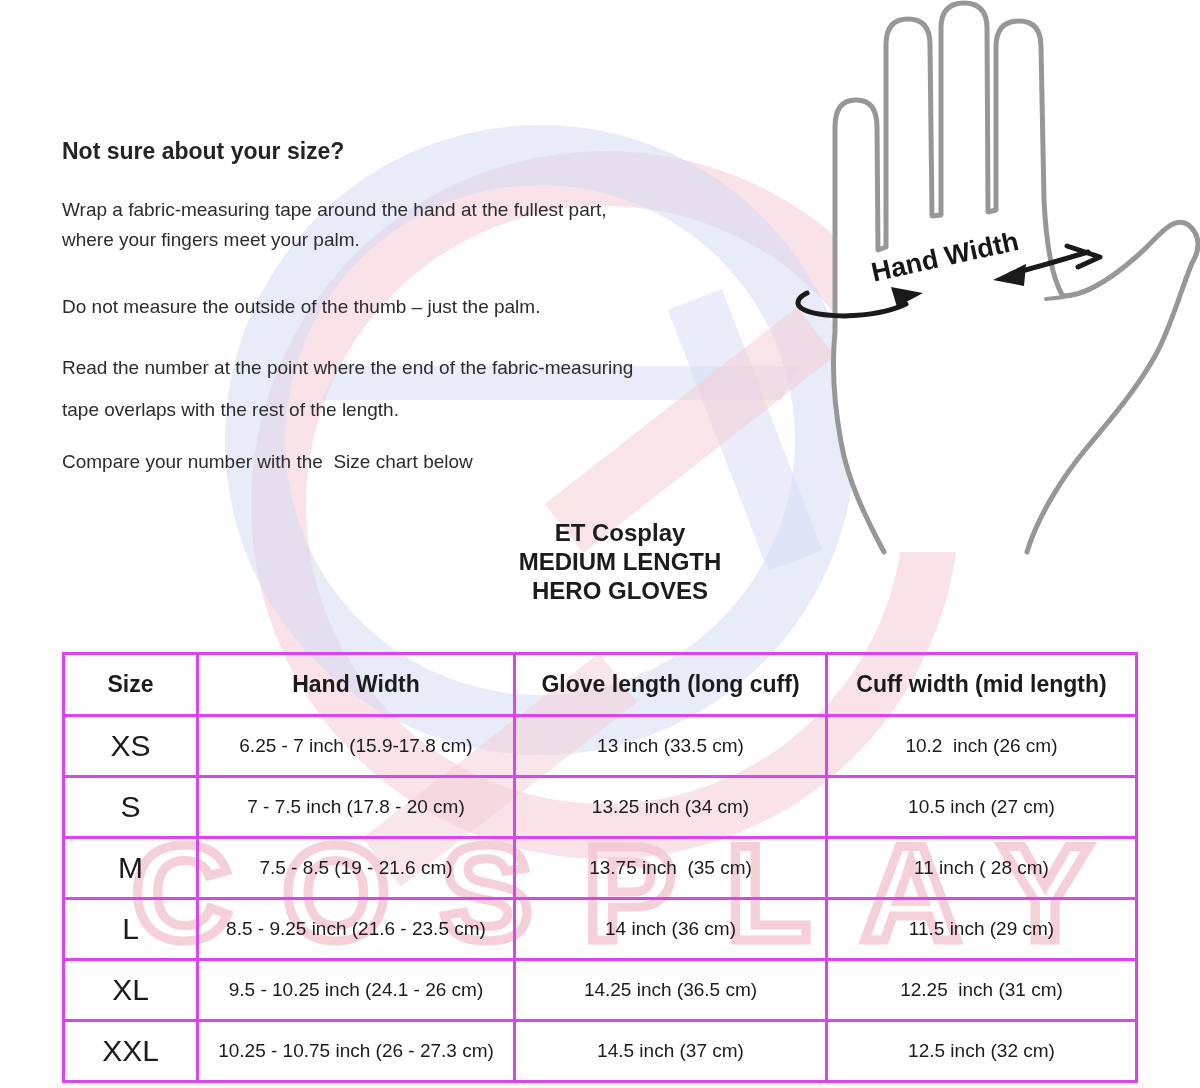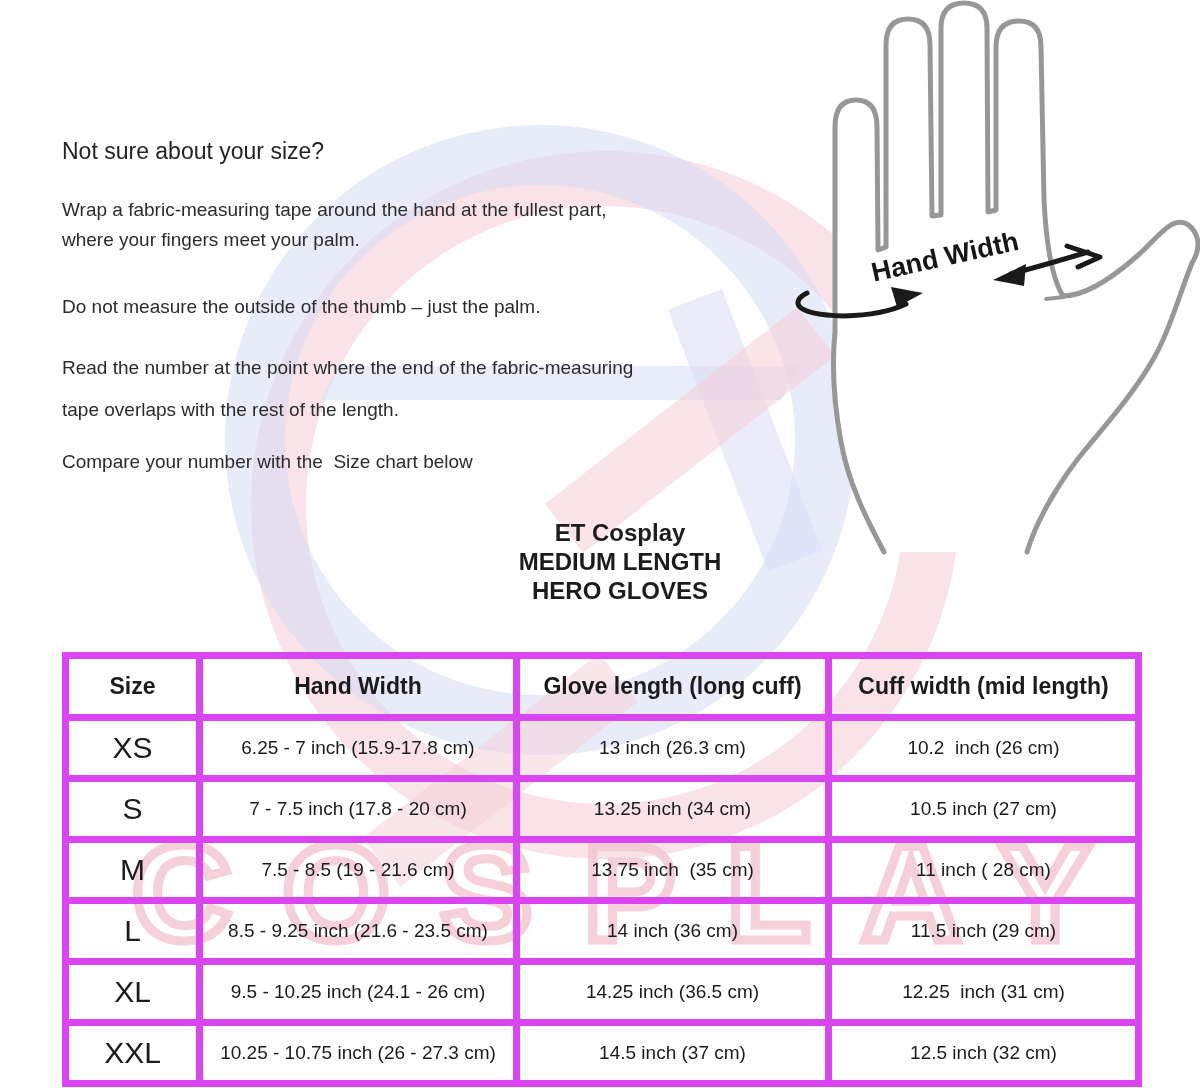--- a/index.html
+++ b/index.html
@@ -20,29 +20,29 @@
     background:rgba(215,222,244,0.55); transform:skewX(-28deg); }
   .slash-blue { left:605px; top:401px; width:280px; height:58px;
     background:rgba(213,220,243,0.50); transform:rotate(69deg); }
   .cosplay { left:132px; top:826px; font-size:135px; font-weight:bold;
     letter-spacing:50px; white-space:nowrap; color:rgba(255,255,255,0);
     -webkit-text-stroke:9px rgba(243,196,207,0.80); line-height:1;
     transform:scaleX(1.02); transform-origin:left top; }
 
   
   .content { position:absolute; z-index:1; }
-  .heading { left:62px; top:138px; font-size:23px; font-weight:normal; color:#242427; white-space:pre; }
+  .heading { left:62px; top:138px; font-size:23px; font-weight:bold; color:#242427; white-space:pre; }
   .tline { font-size:19px; color:#2c2c2f; white-space:pre; }
   .title-block { left:440px; top:518px; width:360px; text-align:center;
     font-size:24px; font-weight:bold; line-height:29px; color:#1c1c1c; }
 
   
   table.size-table { position:absolute; z-index:1; left:62px; top:652px;
     width:1073px; border-collapse:collapse; table-layout:fixed; }
-  .size-table th, .size-table td { border:7px solid #d946ef; text-align:center;
+  .size-table th, .size-table td { border:3px solid #d946ef; text-align:center;
     vertical-align:middle; background:transparent; color:#1b1b1d; overflow:hidden; white-space:pre; }
   .size-table th { height:62px; font-size:23px; font-weight:bold; }
   .size-table td { height:61px; }
   .size-table td.size-cell { font-size:30px; font-weight:normal; }
   .size-table td.val-cell { font-size:19px; }
 
   
   .hand-svg { position:absolute; z-index:1; left:780px; top:0; }
   .hand-width-label { position:absolute; z-index:2; left:872px; top:258px;
     font-size:27px; font-weight:bold; color:#161616; white-space:nowrap;
@@ -130,21 +130,21 @@
         <th>Size</th>
         <th>Hand Width</th>
         <th>Glove length (long cuff)</th>
         <th>Cuff width (mid length)</th>
       </tr>
     </thead>
     <tbody>
       <tr>
         <td class="size-cell">XS</td>
         <td class="val-cell">6.25 - 7 inch (15.9-17.8 cm)</td>
-        <td class="val-cell">13 inch (26.3 cm)</td>
+        <td class="val-cell">13 inch (33.5 cm)</td>
         <td class="val-cell">10.2  inch (26 cm)</td>
       </tr>
       <tr>
         <td class="size-cell">S</td>
         <td class="val-cell">7 - 7.5 inch (17.8 - 20 cm)</td>
         <td class="val-cell">13.25 inch (34 cm)</td>
         <td class="val-cell">10.5 inch (27 cm)</td>
       </tr>
       <tr>
         <td class="size-cell">M</td>

